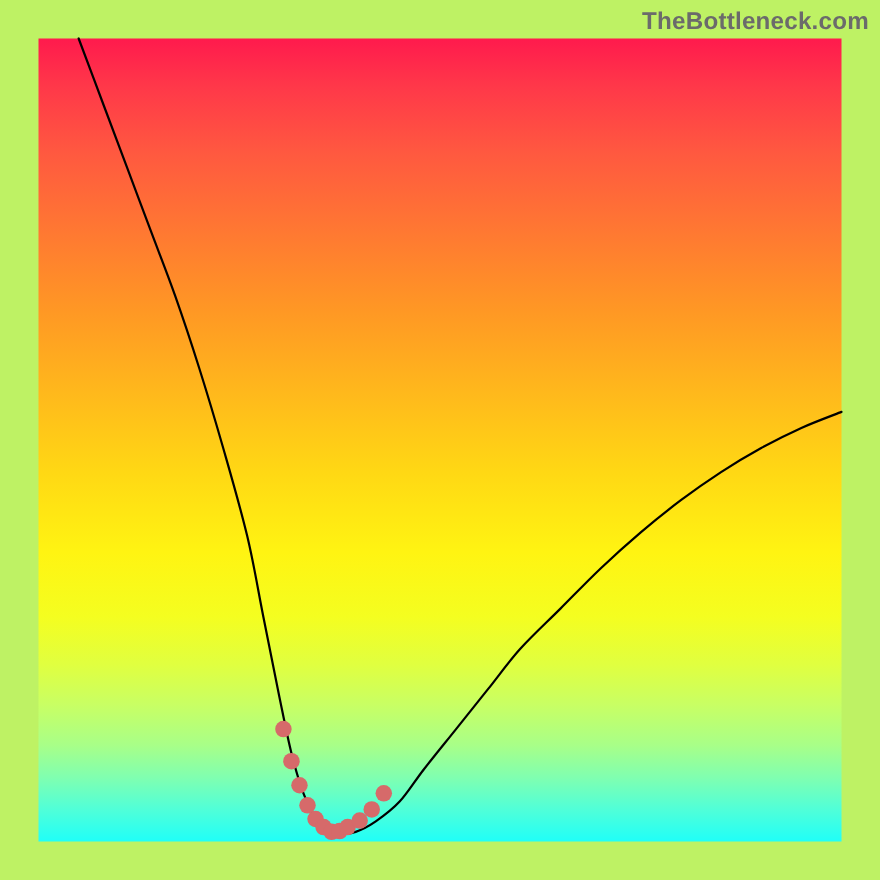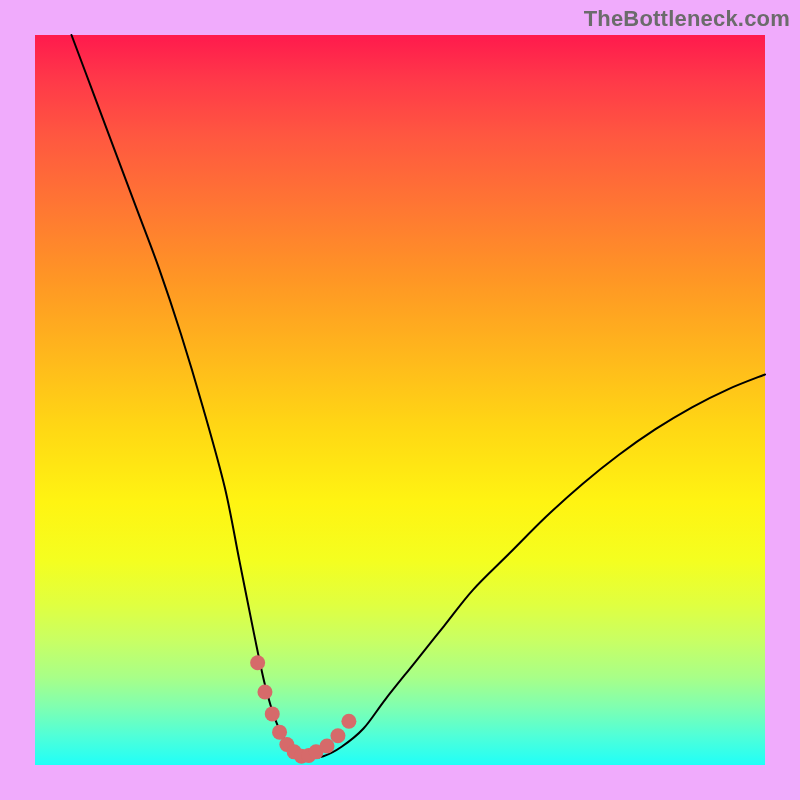--- a/index.html
+++ b/index.html
@@ -1,17 +1,17 @@
 <!DOCTYPE html>
 <html><head>
 <meta charset="utf-8">
 <style>
   * { margin: 0; padding: 0; box-sizing: border-box; }
   html, body { width: 800px; height: 800px; background: #000; overflow: hidden; }
-  .stage { position: relative; width: 800px; height: 800px; background: #f0abfc; }
+  .stage { position: relative; width: 800px; height: 800px; background: #bef264; }
   .plot {
     position: absolute;
     left: 35px; top: 35px;
     width: 730px; height: 730px;
     background: linear-gradient(to bottom,
       #ff1a4d 0%,
       #ff3849 6%,
       #ff5840 14%,
       #ff7832 24%,
       #ff9824 34%,

